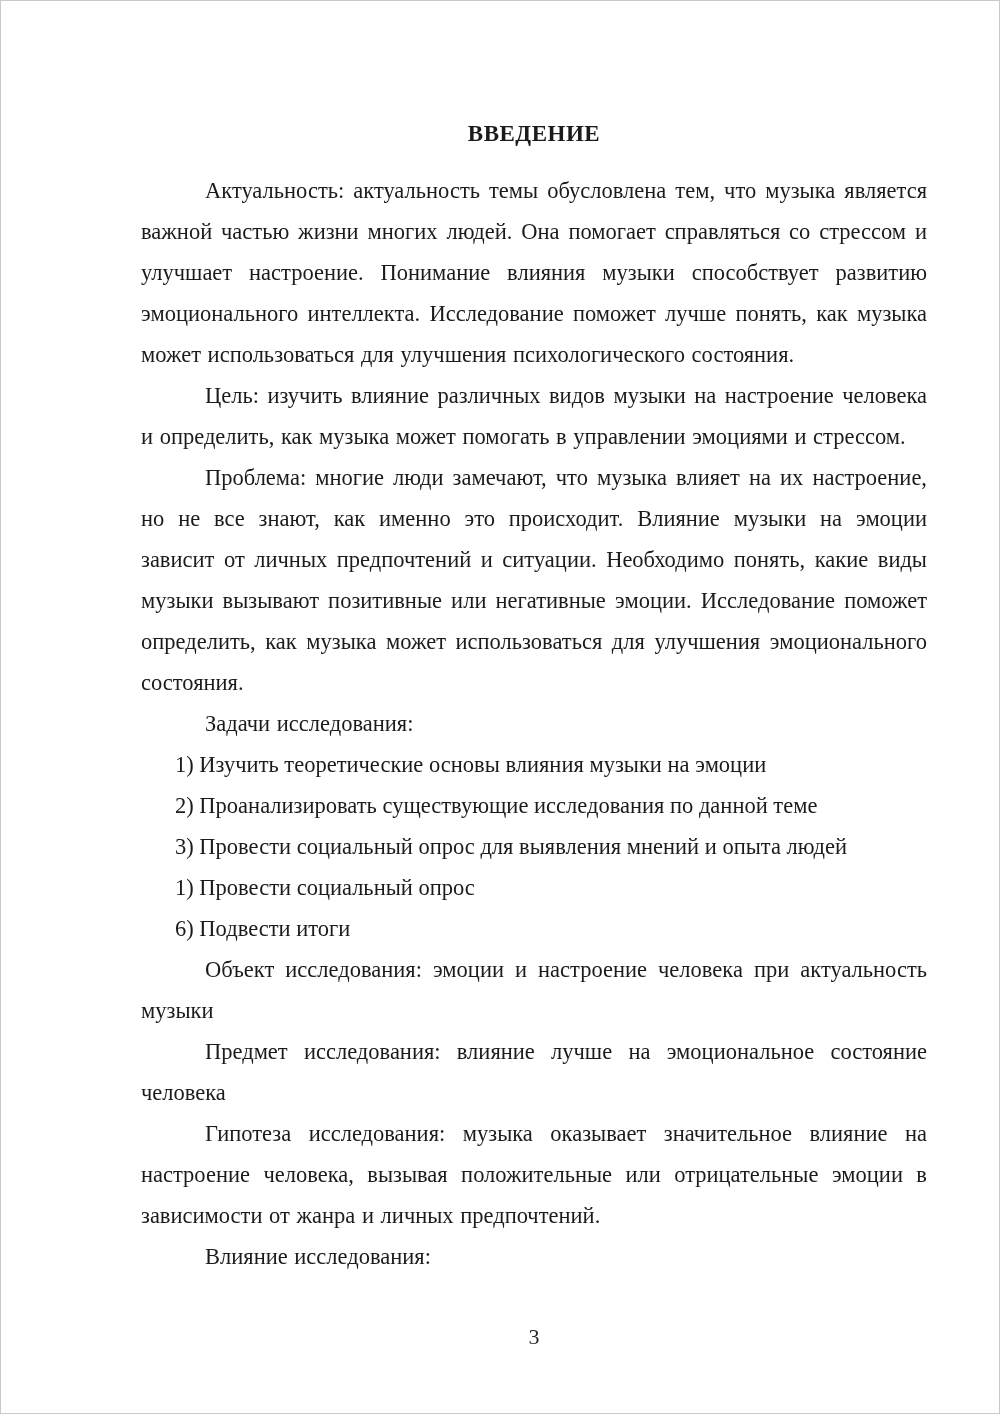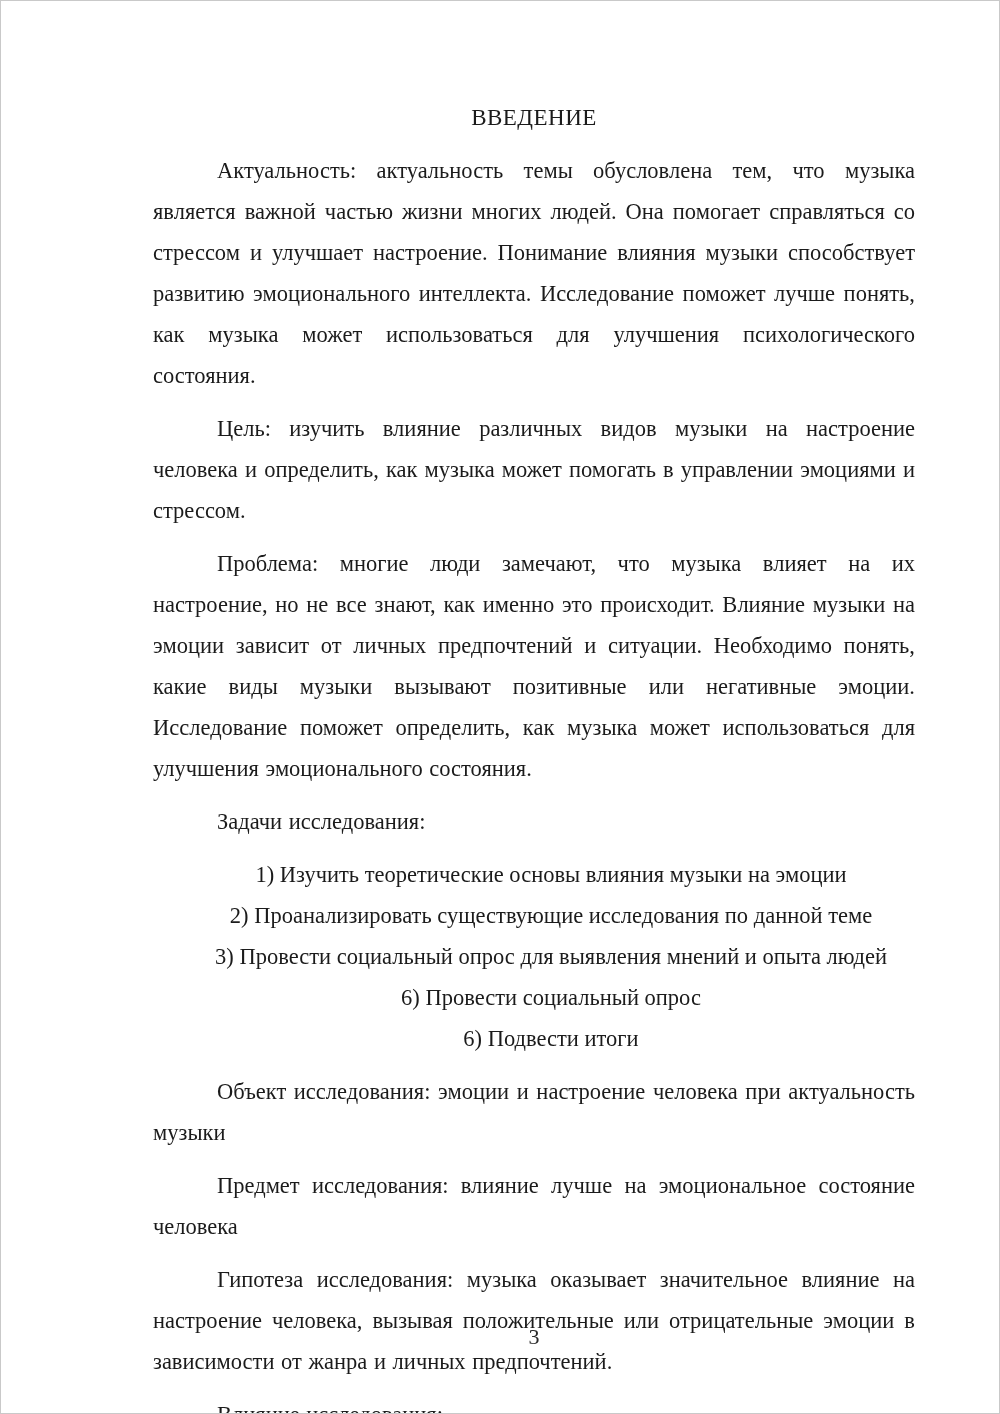--- a/index.html
+++ b/index.html
@@ -16,36 +16,36 @@
     background: #ffffff;
     border: 1px solid #c9c9c9;
     padding: 96px 72px 0 140px;
     font-family: "Liberation Serif", "DejaVu Serif", serif;
     font-size: 22.5px;
     line-height: 41px;
     color: #1b1b1b;
     overflow: hidden;
   }
   .title {
-    margin: 0;
+    margin: 16px;
     font-size: 23px;
-    font-weight: normal;
+    font-weight: bold;
     text-align: center;
     letter-spacing: 0.5px;
   }
   .para {
-    margin: 12px;
+    margin: 0;
     text-align: justify;
     text-indent: 64px;
     hyphens: none;
     word-spacing: 1px;
   }
   .list-item {
     margin: 0 0 0 34px;
-    text-align: center;
+    text-align: left;
     hyphens: none;
   }
   .page-number {
     position: absolute;
     bottom: 56px;
     left: 140px;
     right: 72px;
     text-align: center;
     font-size: 22px;
     color: #2a2a2a;
@@ -65,21 +65,21 @@
   <p class="para">Проблема: многие люди замечают, что музыка влияет на их настроение, но не все знают, как именно это происходит. Влияние музыки на эмоции зависит от личных предпочтений и ситуации. Необходимо понять, какие виды музыки вызывают позитивные или негативные эмоции. Исследование поможет определить, как музыка может использоваться для улучшения эмоционального состояния.</p>
 
   <p class="para">Задачи исследования:</p>
 
   <p class="list-item">1) Изучить теоретические основы влияния музыки на эмоции</p>
 
   <p class="list-item">2) Проанализировать существующие исследования по данной теме</p>
 
   <p class="list-item">3) Провести социальный опрос для выявления мнений и опыта людей</p>
 
-  <p class="list-item">6) Провести социальный опрос</p>
+  <p class="list-item">1) Провести социальный опрос</p>
 
   <p class="list-item">6) Подвести итоги</p>
 
   <p class="para">Объект исследования: эмоции и настроение человека при актуальность музыки</p>
 
   <p class="para">Предмет исследования: влияние лучше на эмоциональное состояние человека</p>
 
   <p class="para">Гипотеза исследования: музыка оказывает значительное влияние на настроение человека, вызывая положительные или отрицательные эмоции в зависимости от жанра и личных предпочтений.</p>
 
   <p class="para">Влияние исследования:</p>

